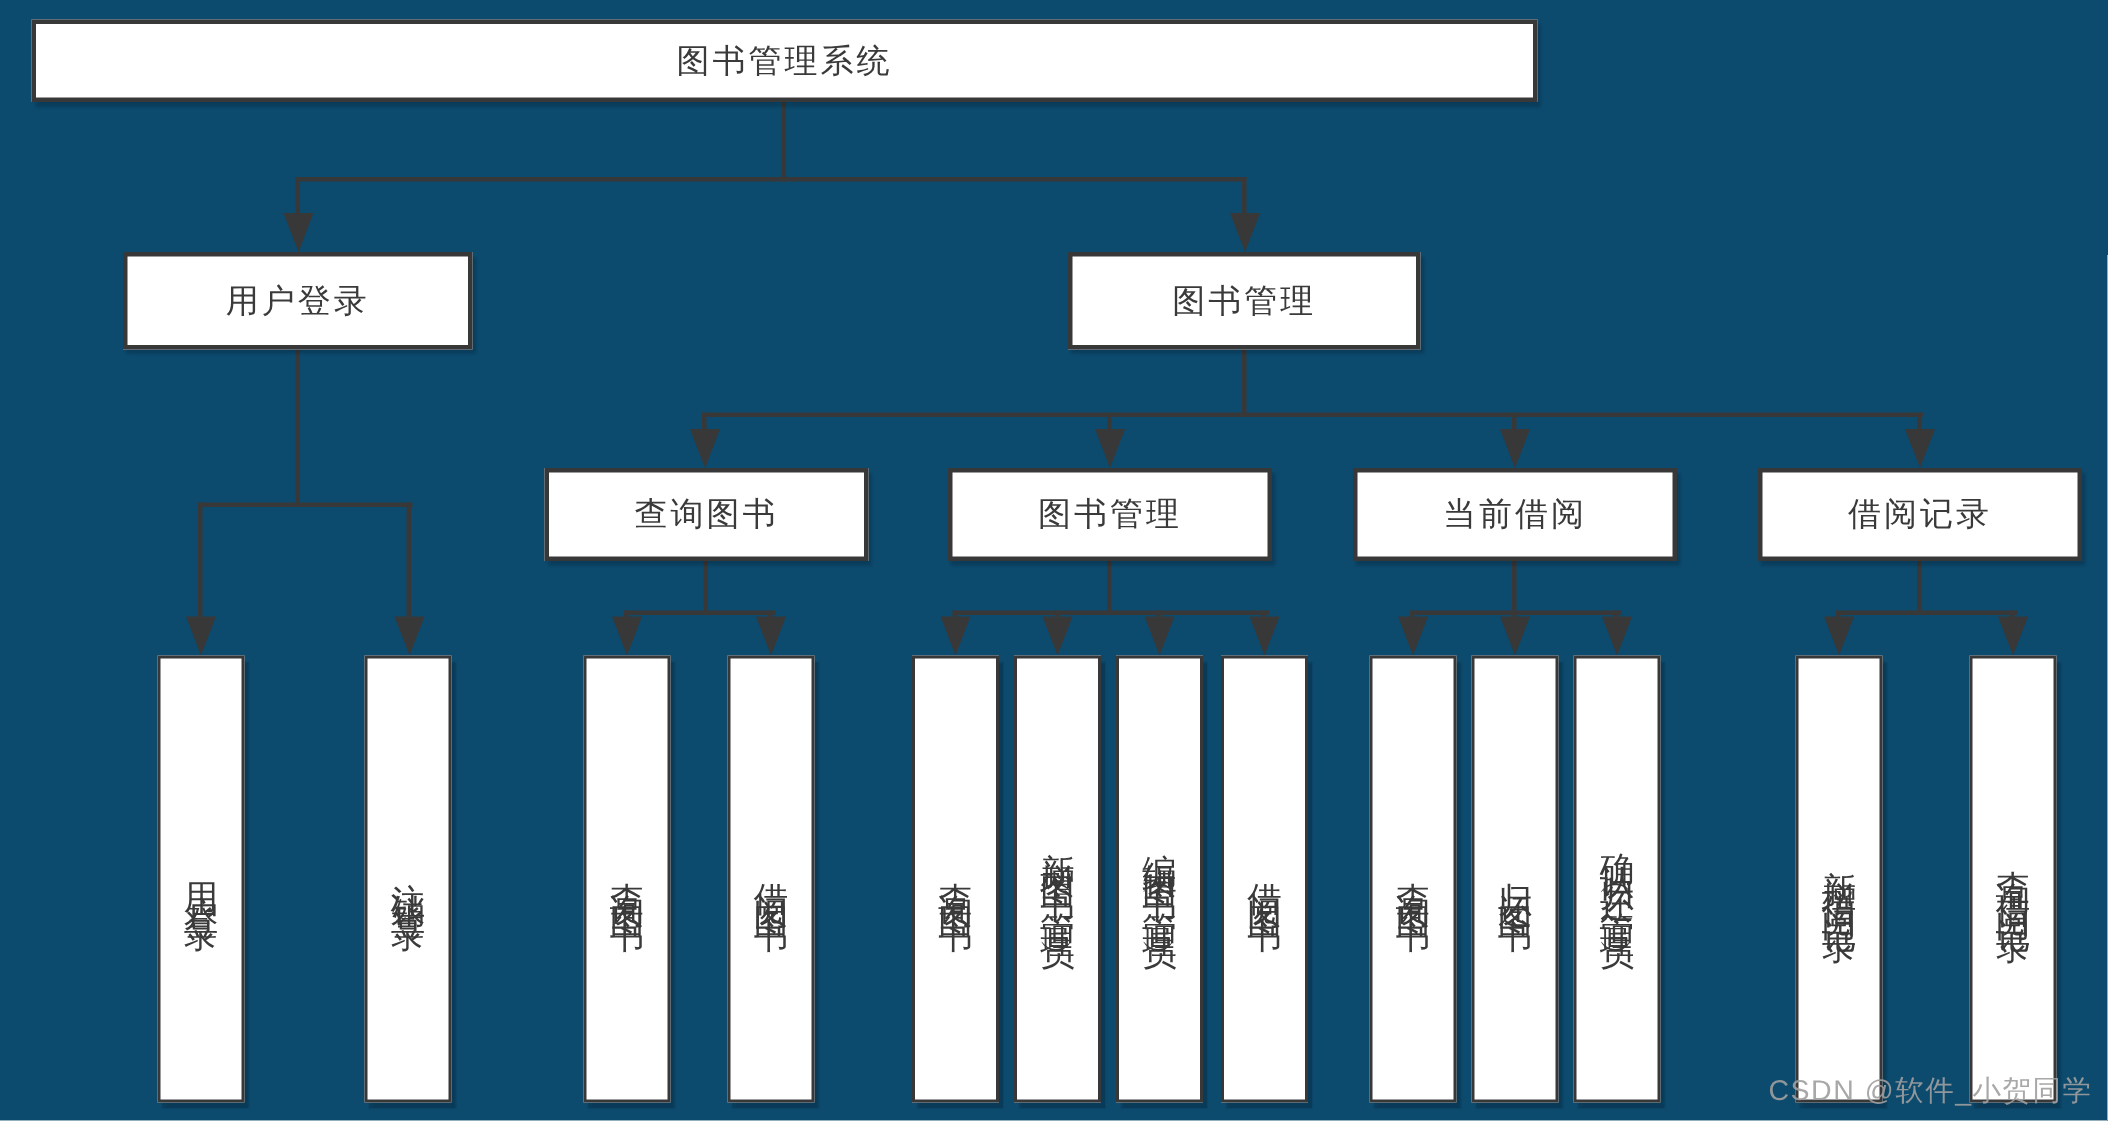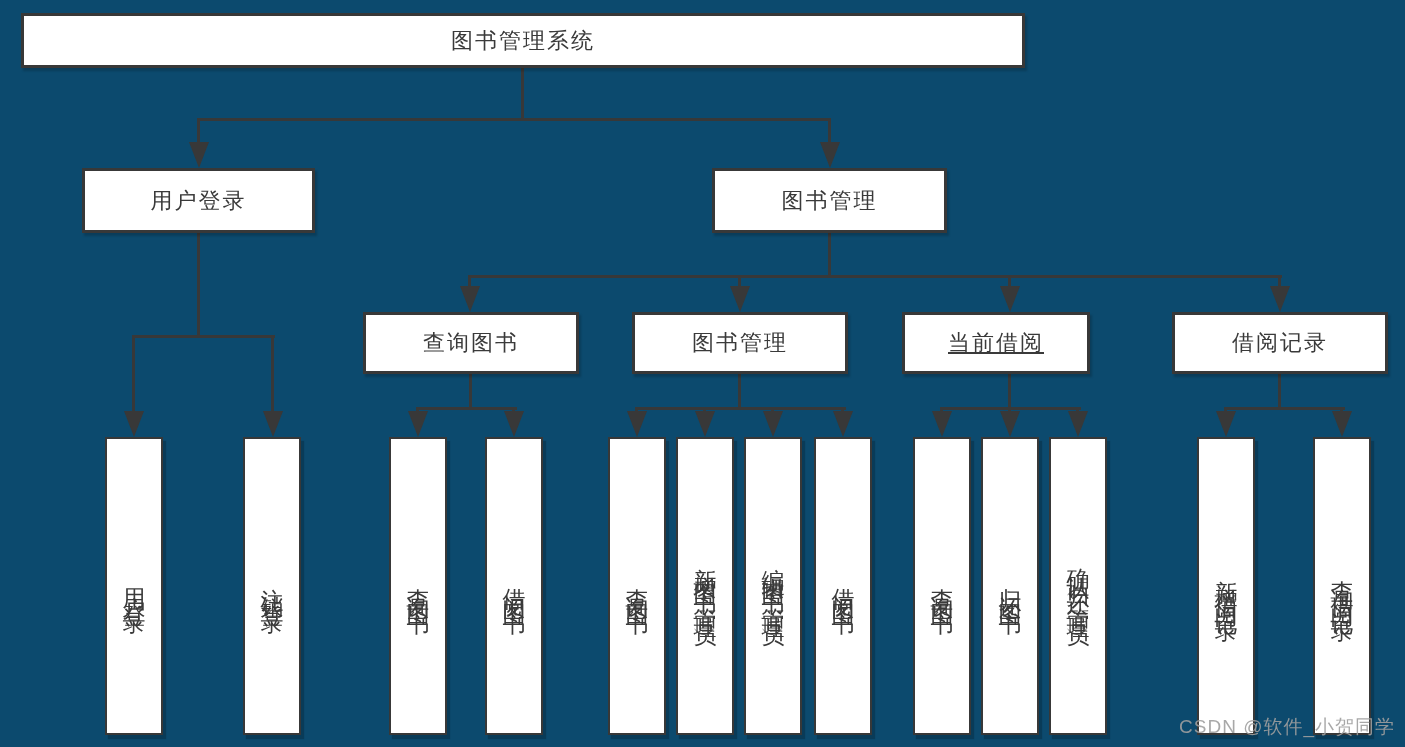--- a/index.html
+++ b/index.html
@@ -69,21 +69,21 @@
   <div class="box" style="left:712px; top:168px; width:235px; height:65px;">
     <span class="lbl">图书管理</span>
   </div>
 
   <div class="box" style="left:363px; top:312px; width:216px; height:62px;">
     <span class="lbl">查询图书</span>
   </div>
   <div class="box" style="left:632px; top:312px; width:216px; height:62px;">
     <span class="lbl">图书管理</span>
   </div>
-  <div class="box" style="left:902px; top:312px; width:188px; height:62px;text-decoration:underline;">
+  <div class="box" style="left:902px; top:312px; width:216px; height:62px;">
     <span class="lbl">当前借阅</span>
   </div>
   <div class="box" style="left:1172px; top:312px; width:216px; height:62px;">
     <span class="lbl">借阅记录</span>
   </div>
 
   <div class="box leaf" style="left:105px; top:437px; width:58px; height:298px;">
     <span class="vlbl">用户登录</span>
   </div>
   <div class="box leaf" style="left:243px; top:437px; width:58px; height:298px;">

